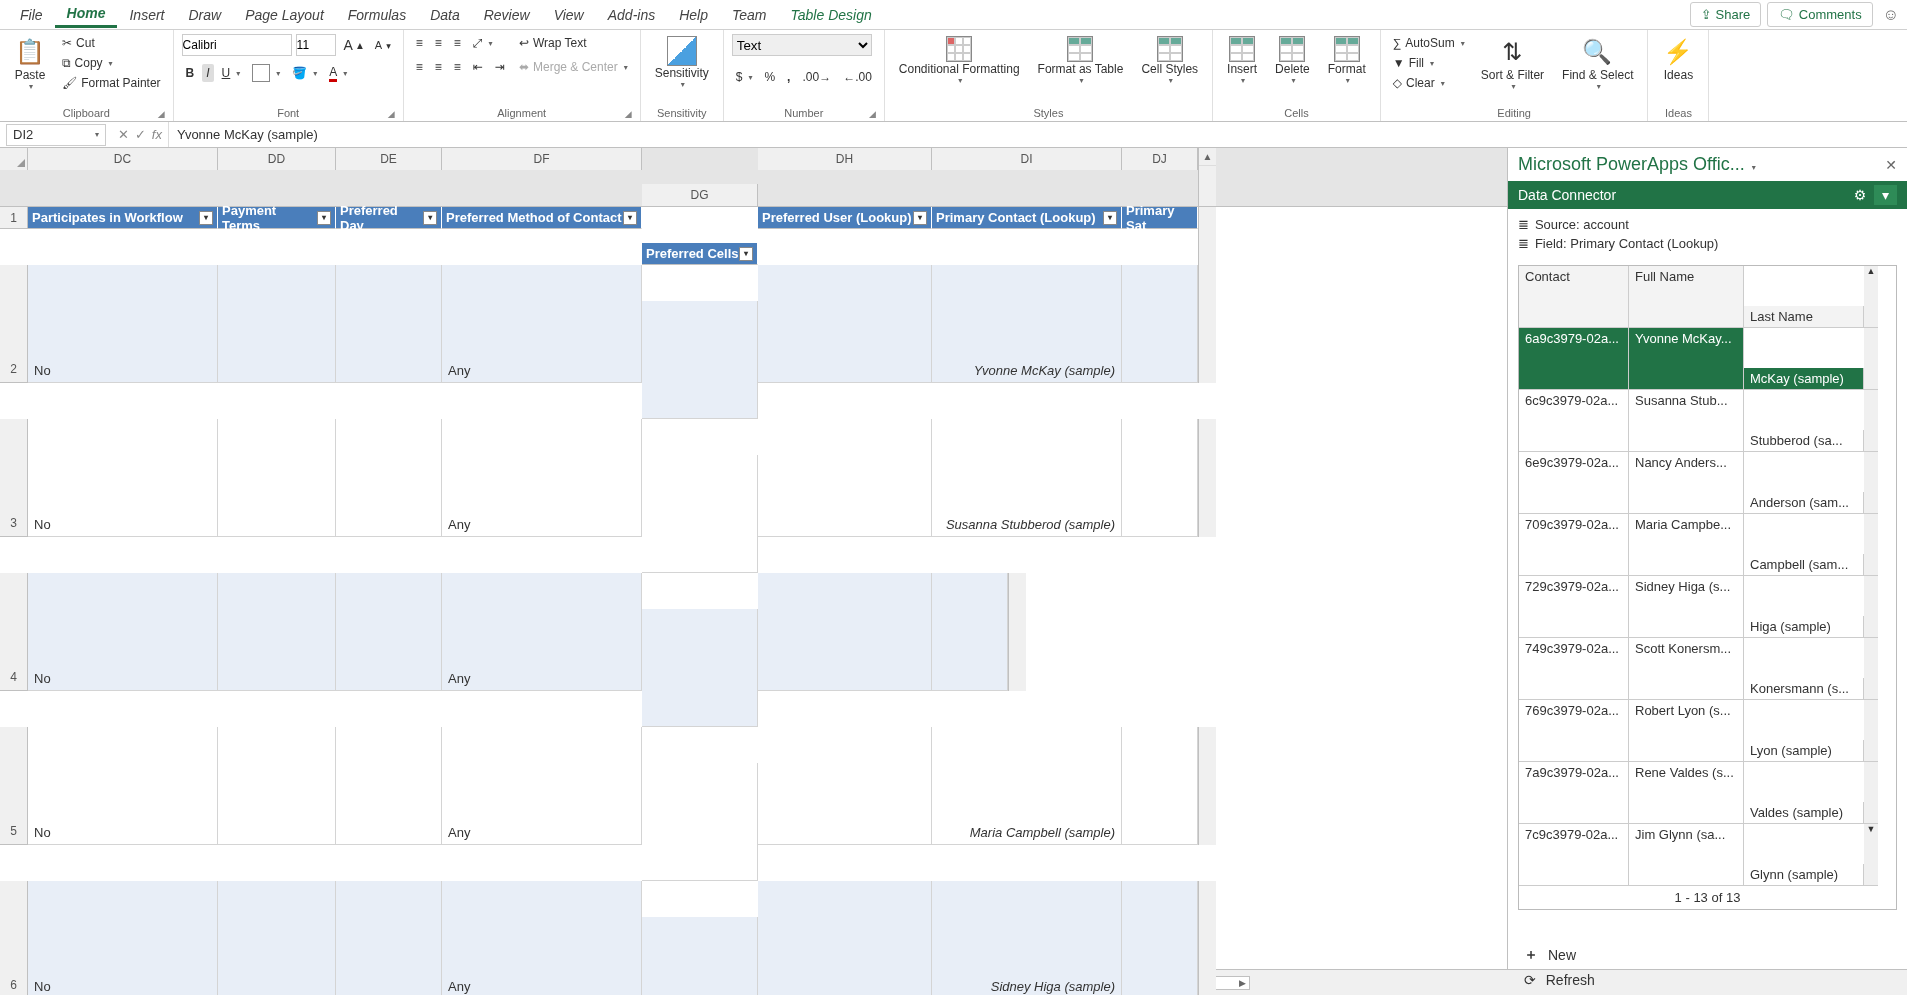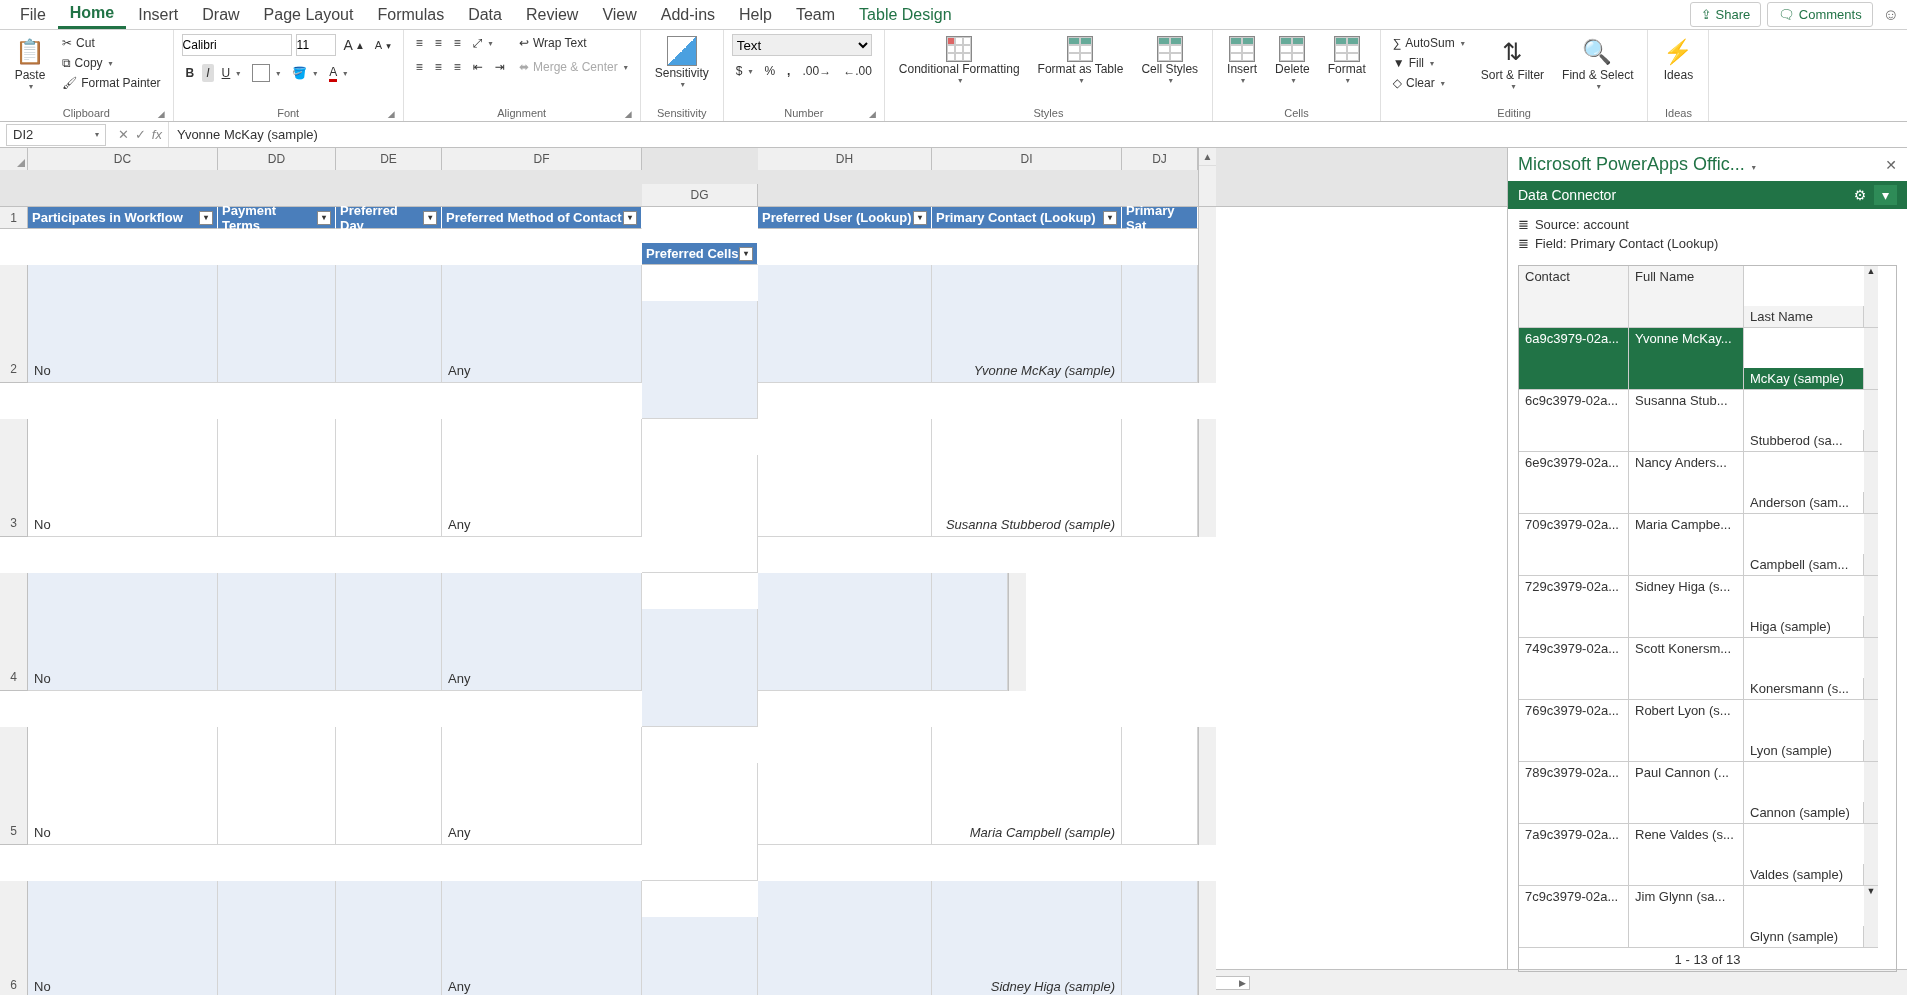--- a/index.html
+++ b/index.html
@@ -1,20 +1,20 @@
 <!DOCTYPE html>
 <html><head>
 <meta charset="utf-8">
 <style>
 * { margin: 0; padding: 0; box-sizing: border-box; font-family: 'Segoe UI', Arial, sans-serif; }
 body { background: #f3f3f3; width: 1907px; height: 995px; overflow: hidden; font-size: 13px; color: #333; }
 
 
 .menubar { display: flex; align-items: center; height: 30px; background: #fff; border-bottom: 1px solid #d0d0d0; padding: 0 8px; }
-.menubar .tab { padding: 4px 12px; cursor: pointer; font-size: 16px; color: #444; }
+.menubar .tab { padding: 4px 12px; cursor: pointer; font-size: 14px; color: #444; font-style: italic; }
 .menubar .tab.active { border-bottom: 3px solid #217346; color: #217346; font-weight: 600; }
 .menubar .tab.td { color: #217346; }
 .menubar .spacer { flex: 1; }
 .menubar .right-btn { display: flex; align-items: center; gap: 4px; padding: 4px 10px; border: 1px solid #ccc; border-radius: 3px; margin-left: 6px; font-size: 13px; color: #217346; cursor: pointer; }
 .menubar .smiley { margin-left: 10px; font-size: 16px; color: #666; }
 
 
 .ribbon { display: flex; background: #fff; height: 92px; border-bottom: 1px solid #c0c0c0; }
 .ribbon-group { border-right: 1px solid #e0e0e0; padding: 4px 8px 2px 8px; display: flex; flex-direction: column; justify-content: space-between; }
 .ribbon-group .group-body { display: flex; align-items: flex-start; gap: 6px; flex: 1; }
@@ -246,21 +246,21 @@
       <div class="rb-big">
         <span class="sens-icon"></span>
         <span>Sensitivity</span>
           <span class="dd">▾</span>
       </div>
     </div>
     <div class="group-label"><span>Sensitivity</span></div>
   </div>
 
   <div class="ribbon-group">
-    <div class="group-body rb-col" style="gap:6px;">
+    <div class="group-body rb-col" style="gap:12px;">
       <select style="width:140px;height:22px;border:1px solid #ccc;">
         <option>Text</option>
       </select>
       <div class="rb-row">
         <span class="rb-btn">$<span class="dd">▾</span></span>
         <span class="rb-btn">%</span>
         <span class="rb-btn">
             <b>,</b>
           </span>
         <span class="rb-btn">.00→</span>
@@ -594,26 +594,20 @@
             <div class="td c3">Konersmann (s...</div>
             <div class="scrollcol"></div>
           </div>
           <div class="tr">
             <div class="td c1">769c3979-02a...</div>
             <div class="td c2">Robert Lyon (s...</div>
             <div class="td c3">Lyon (sample)</div>
             <div class="scrollcol"></div>
           </div>
           <div class="tr">
-            <div class="td c1">789c3979-02a...</div>
-            <div class="td c2">Paul Cannon (...</div>
-            <div class="td c3">Cannon (sample)</div>
-            <div class="scrollcol"></div>
-          </div>
-          <div class="tr">
             <div class="td c1">7a9c3979-02a...</div>
             <div class="td c2">Rene Valdes (s...</div>
             <div class="td c3">Valdes (sample)</div>
             <div class="scrollcol"></div>
           </div>
           <div class="tr">
             <div class="td c1">7c9c3979-02a...</div>
             <div class="td c2">Jim Glynn (sa...</div>
             <div class="td c3">Glynn (sample)</div>
             <div class="scrollcol">▼</div>

